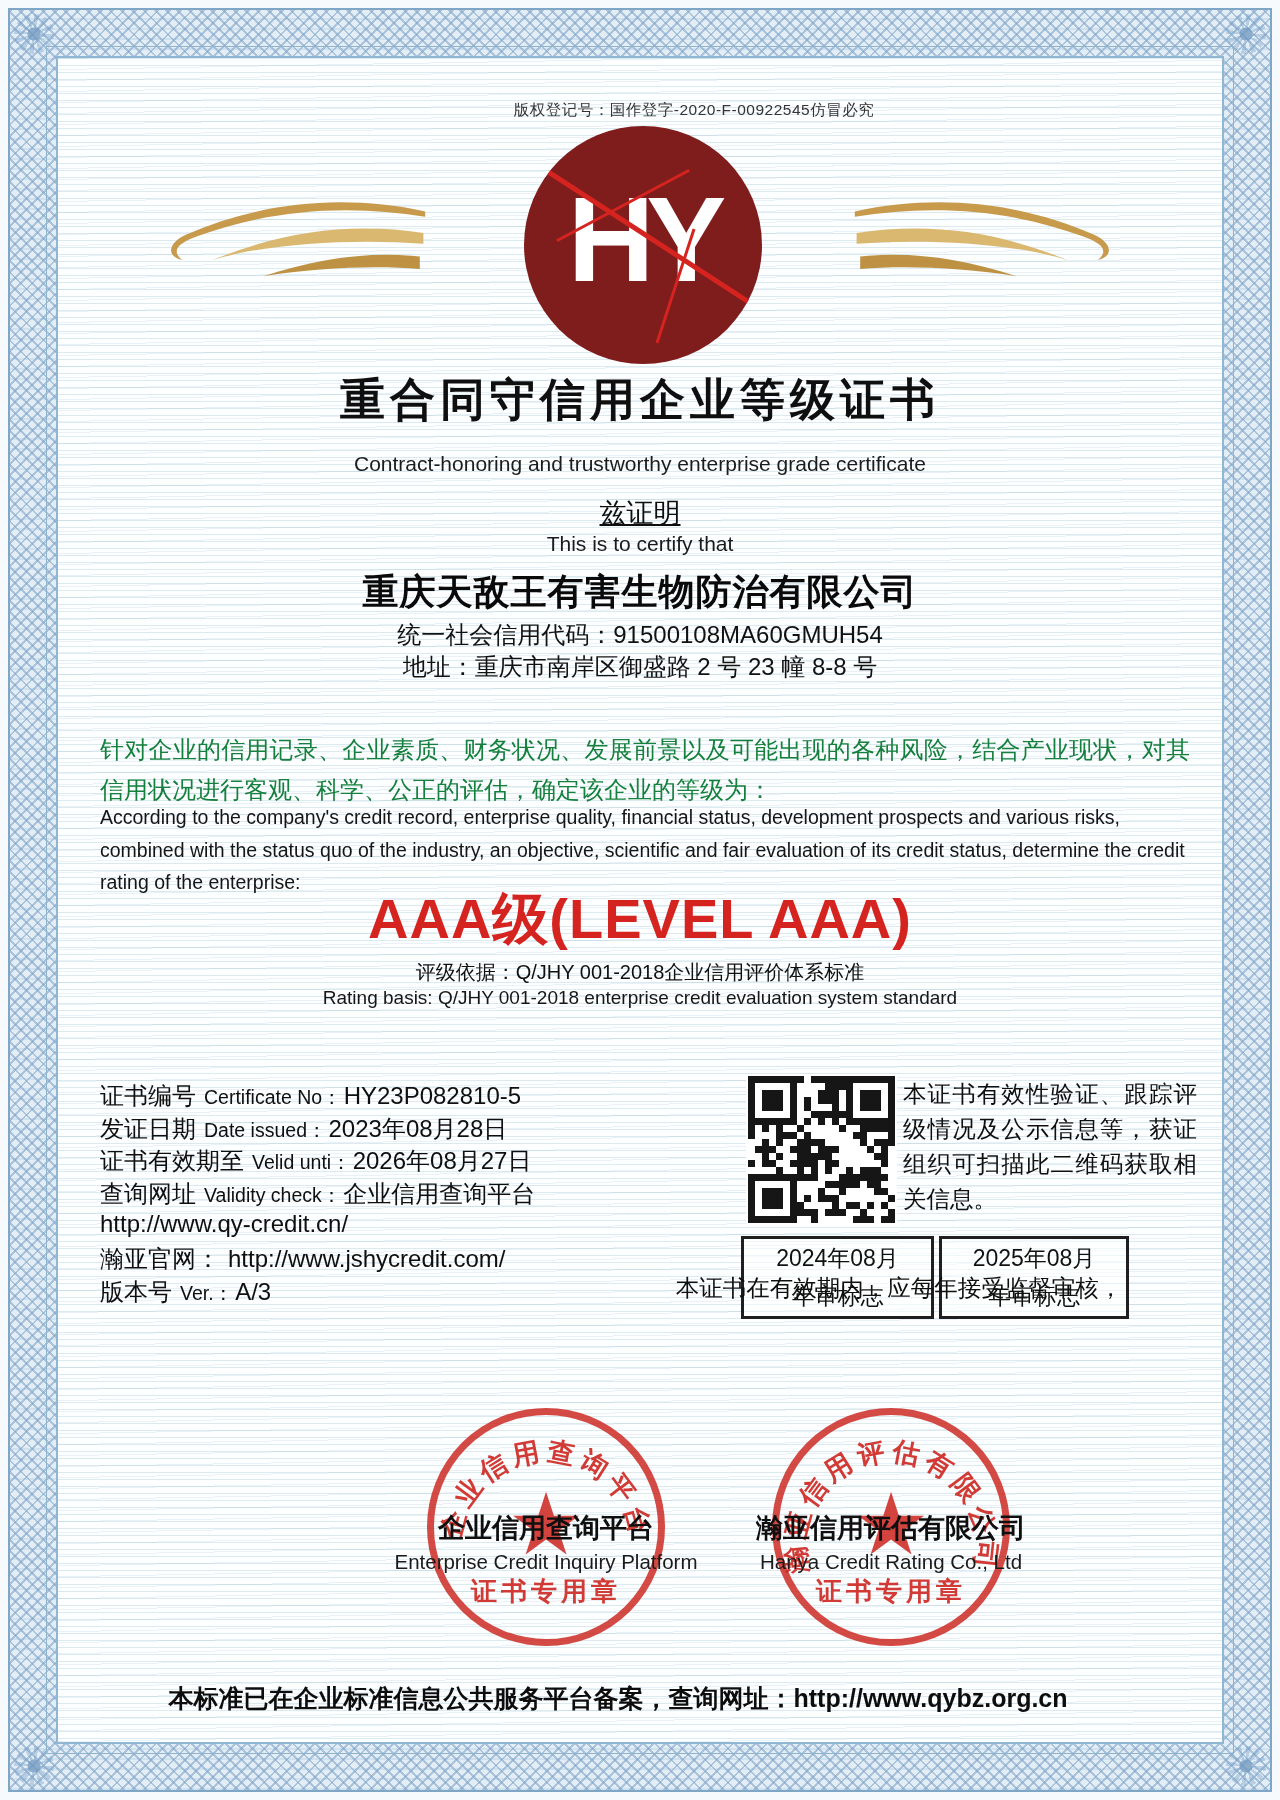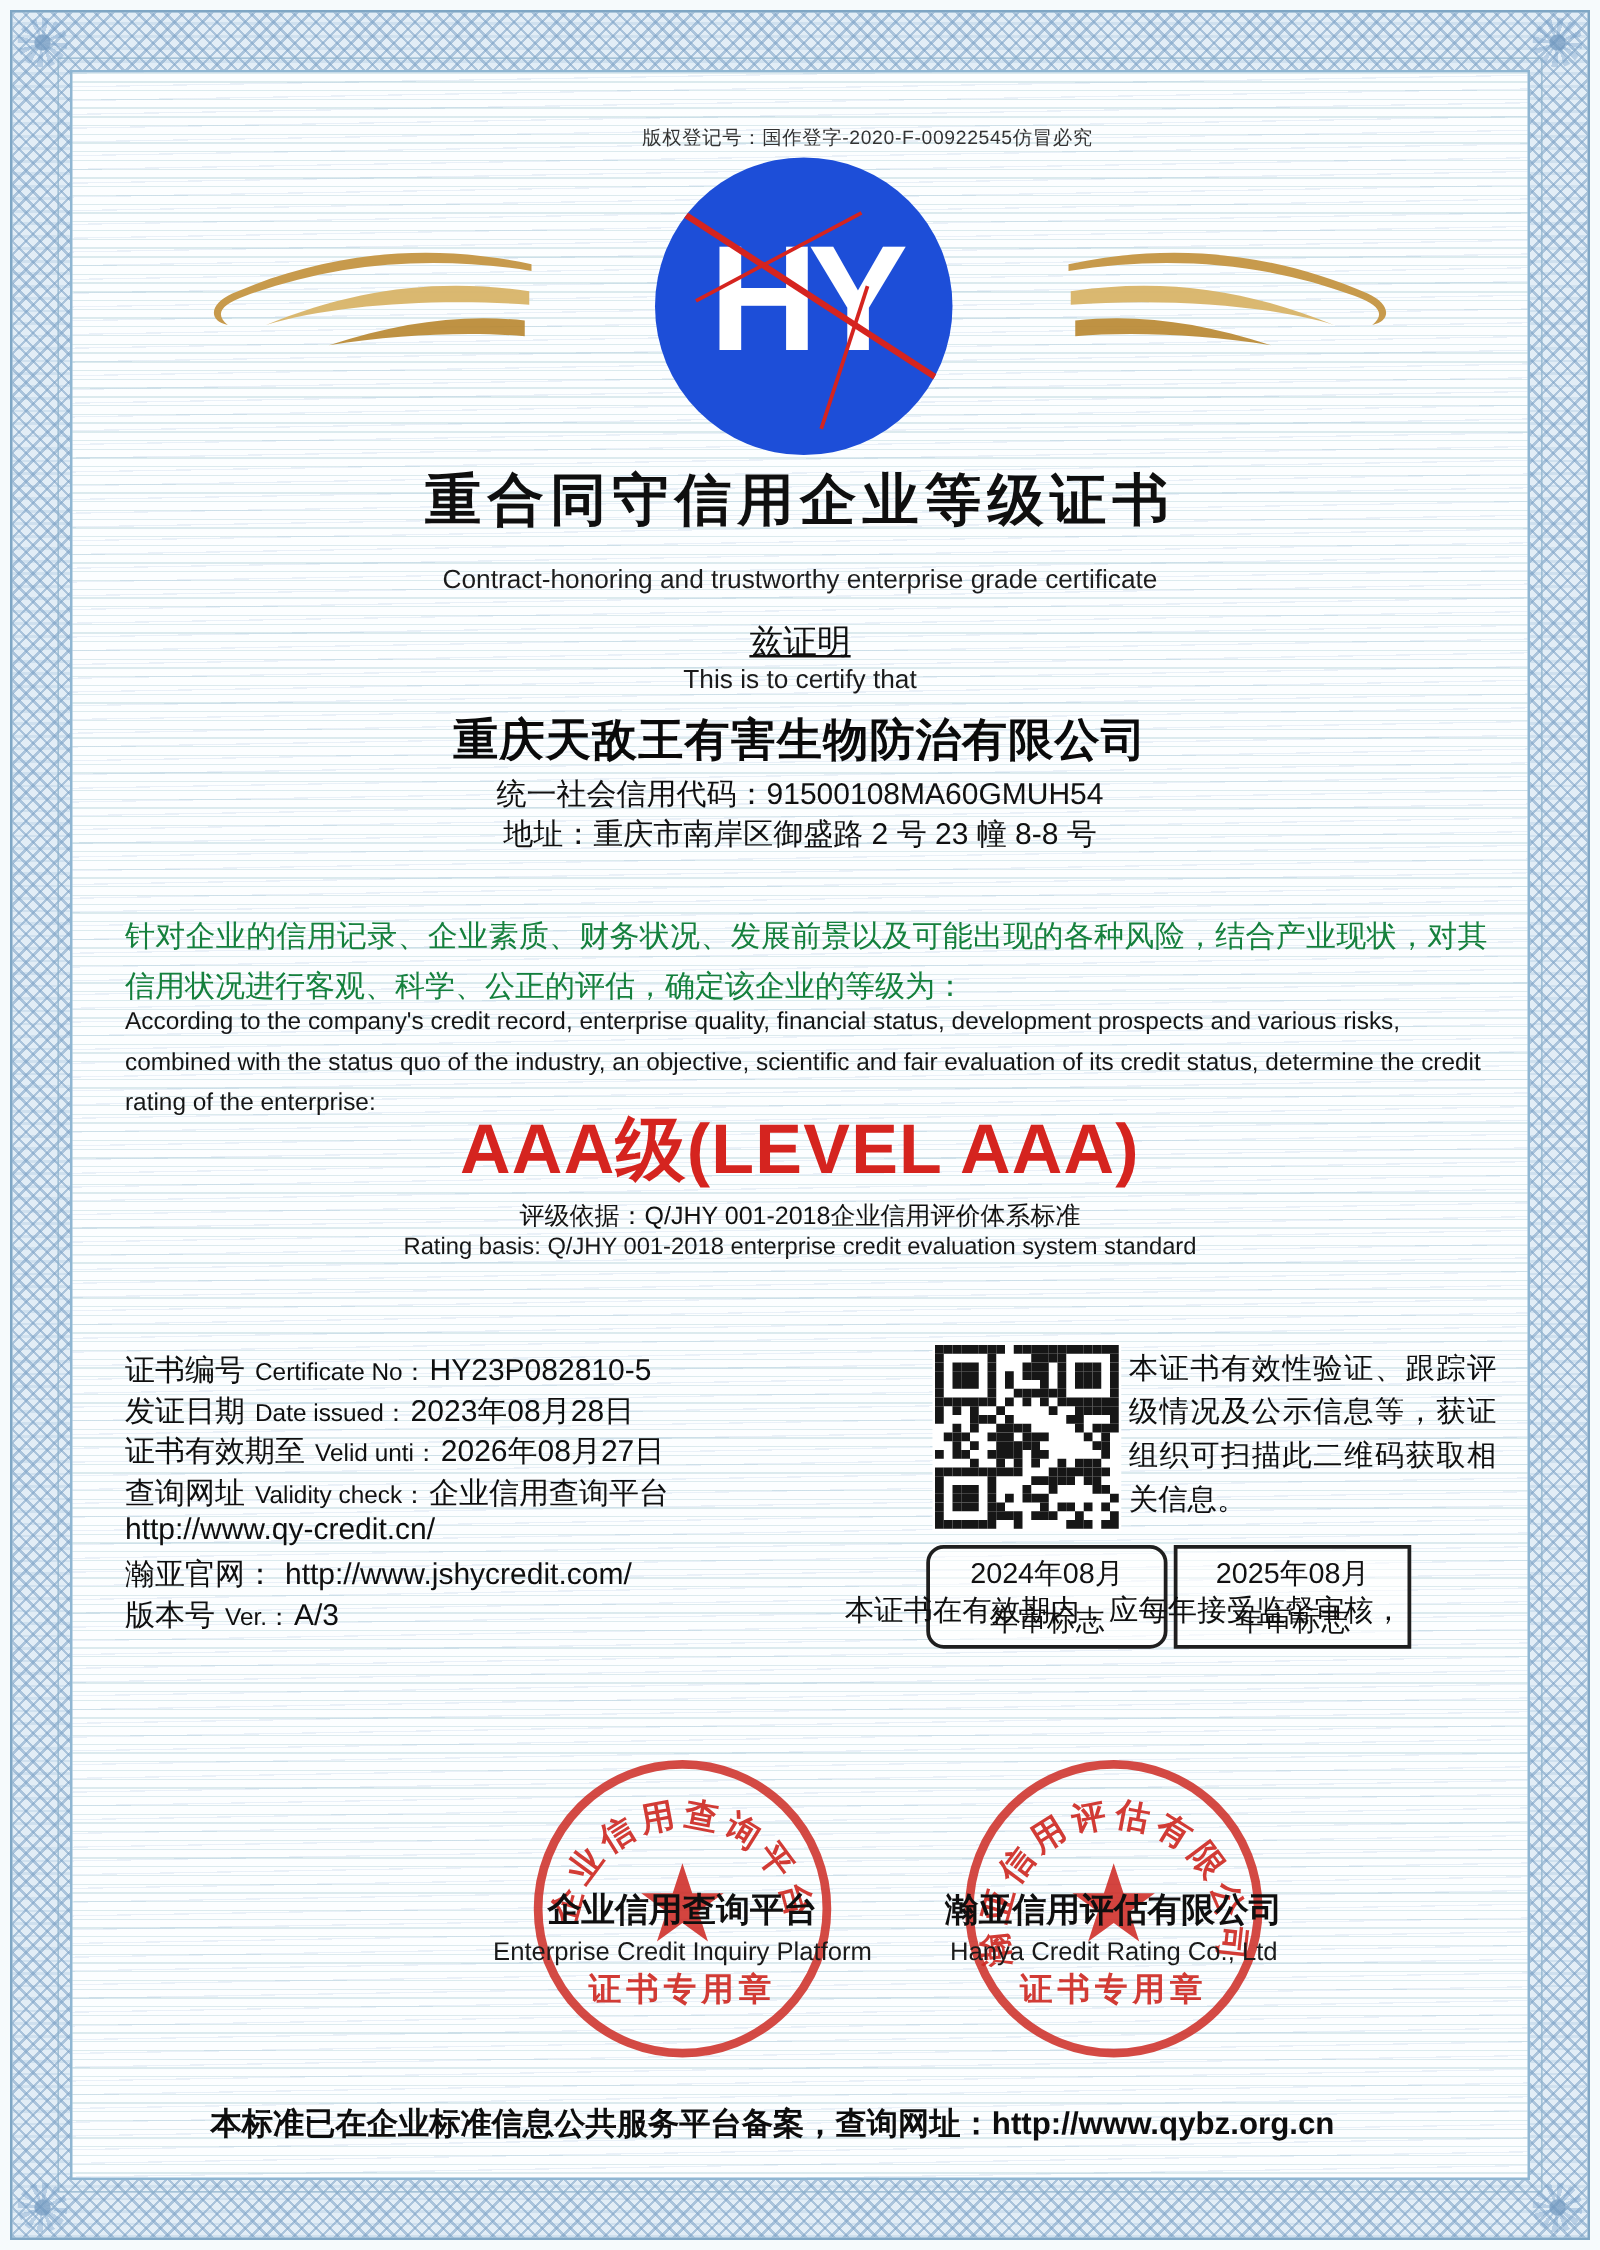--- a/index.html
+++ b/index.html
@@ -34,21 +34,21 @@
       repeating-linear-gradient(179deg, rgba(110,150,200,.13) 0 1px, rgba(255,255,255,0) 1px 11px);
   }
   .abs{position:absolute;}
   .ctr{left:0;right:0;text-align:center;}
   
   .copyright{top:100px;font-size:15.5px;color:#333;letter-spacing:.5px;transform:translateX(54px);}
   .flourish{top:188px;width:292px;height:108px;}
   .flourish.left{left:146px;}
   .flourish.right{right:146px;transform:scaleX(-1);}
   .logo{left:524px;top:126px;width:238px;height:238px;border-radius:50%;
-    background:#1d4ed8;display:flex;align-items:center;justify-content:center;overflow:hidden;}
+    background:#7f1d1d;display:flex;align-items:center;justify-content:center;overflow:hidden;}
   .logo-text{font-size:120px;font-weight:800;color:#ffffff;letter-spacing:-8px;transform:translateY(-6px);}
   .crack{position:absolute;background:#d5241f;}
   .crack.c1{width:300px;height:5px;top:112px;left:-20px;transform:rotate(33deg);}
   .crack.c2{width:150px;height:3px;top:78px;left:24px;transform:rotate(-28deg);}
   .crack.c3{width:3px;height:120px;top:100px;left:150px;transform:rotate(18deg);}
   .title-cn{top:370px;font-size:45px;font-weight:700;letter-spacing:5px;color:#0f0f0f;}
   .title-en{top:452px;font-size:21px;color:#1c1c1c;}
   .certify-cn{top:495px;font-size:27px;color:#0f0f0f;text-decoration:underline;}
   .certify-en{top:532px;font-size:21px;color:#1a1a1a;}
   .company-name{top:568px;font-size:36px;font-weight:800;letter-spacing:1px;color:#0a0a0a;}
@@ -68,21 +68,21 @@
   .d-val{font-size:24px;white-space:pre;}
   
   .qr{left:746px;top:1074px;display:grid;grid-template-columns:repeat(21,7px);grid-auto-rows:7px;background:#fff;padding:2px;}
   .qr span{display:block;}
   .qr span.on{background:#161616;}
   .qr-note{left:903px;top:1077px;width:294px;font-size:23.5px;line-height:35px;color:#0f0f0f;text-align:justify;}
   
   .rv-box{border:3px solid #1f1f1f;background:rgba(255,255,255,.55);
     display:flex;flex-direction:column;align-items:center;justify-content:center;gap:7px;
     font-size:23px;color:#111;}
-  .rv1{left:741px;top:1236px;width:193px;height:83px;border-radius:14px;}
+  .rv1{left:741px;top:1236px;width:193px;height:83px;}
   .rv2{left:939px;top:1236px;width:190px;height:83px;}
   .rv-note{left:656px;top:1270px;width:486px;text-align:center;font-size:23.5px;line-height:37px;color:#0f0f0f;}
   
   .stamp{width:238px;height:238px;border-radius:50%;border:7px solid rgba(204,42,35,.85);z-index:2;}
   .stamp-left{left:427px;top:1408px;}
   .stamp-right{left:772px;top:1408px;}
   .star{position:absolute;left:50%;top:50%;transform:translate(-50%,-54%);font-size:86px;color:rgba(206,42,36,.88);line-height:1;}
   .seal-bottom{position:absolute;left:0;right:0;bottom:30px;text-align:center;font-size:26px;font-weight:700;
     color:rgba(206,42,36,.92);letter-spacing:4px;}
   .seal-arc-svg{position:absolute;left:-7px;top:-7px;}

